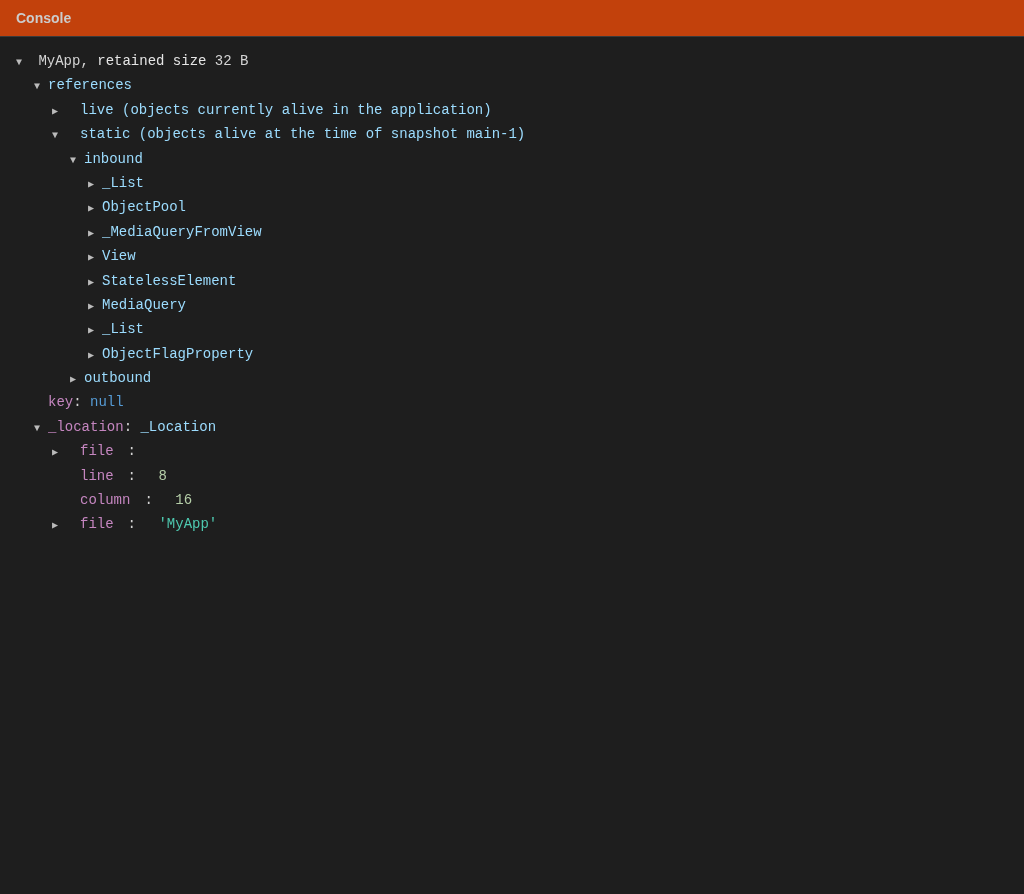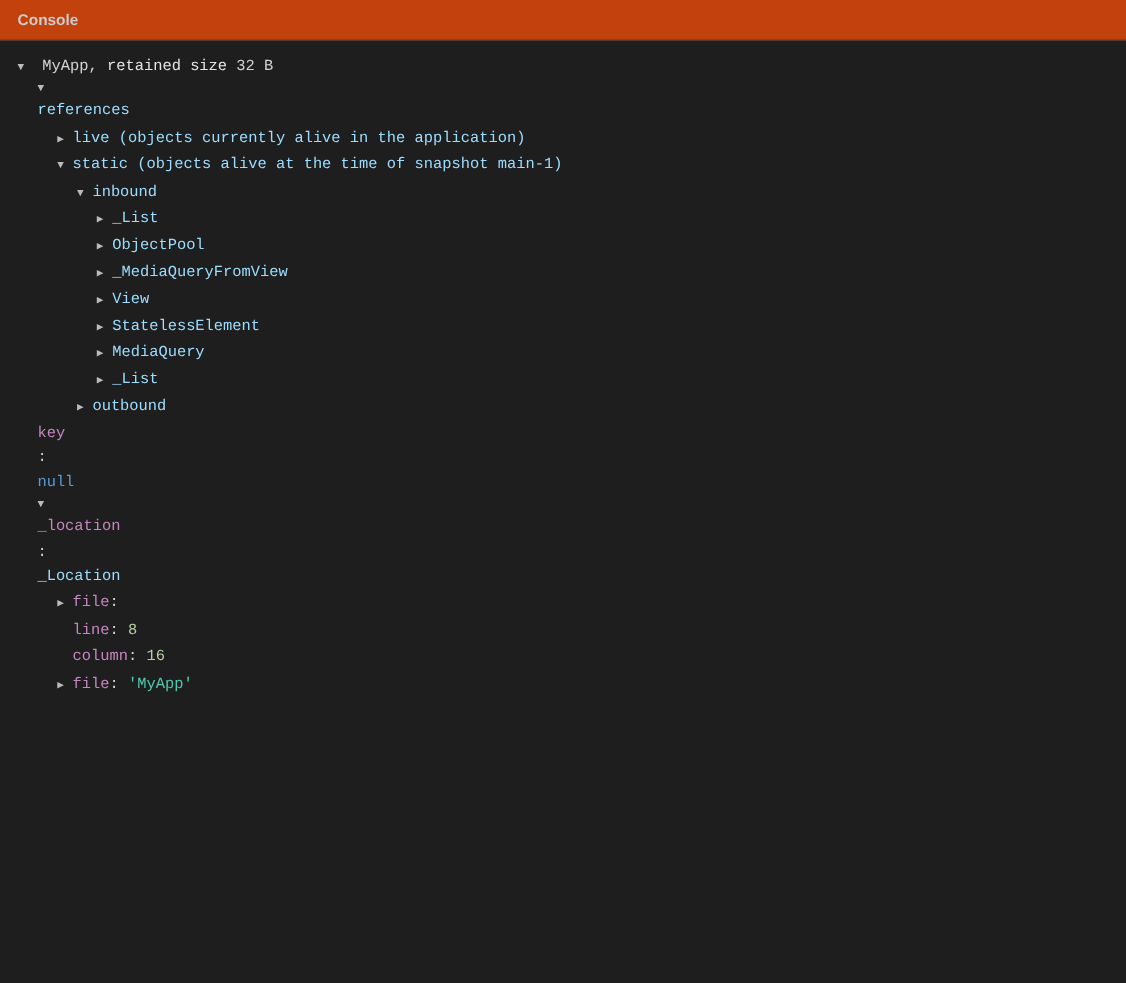--- a/index.html
+++ b/index.html
@@ -46,22 +46,22 @@
       font-size: 10px;
       color: #bbbbbb;
       cursor: pointer;
       user-select: none;
     }
 
     .toggle-open::before { content: '▼'; }
     .toggle-closed::before { content: '▶'; }
 
     .indent-0 { padding-left: 0px; }
-    .indent-1 { padding-left: 18px; flex-direction: column; }
-    .indent-2 { padding-left: 36px; }
+    .indent-1 { padding-left: 18px; }
+    .indent-2 { padding-left: 36px; gap: 14px; }
     .indent-3 { padding-left: 54px; }
     .indent-4 { padding-left: 72px; }
 
     .line-text {
       color: #9cdcfe;
     }
 
     .myapp-line .app-name { color: #d4d4d4; }
     .myapp-line .retained-text { color: #e5e5e5; }
     .myapp-line .size-text { color: #d4d4d4; }
@@ -130,20 +130,24 @@
     <span class="line-text">StatelessElement</span>
   </div>
   <div class="tree-item indent-4">
     <span class="toggle-icon toggle-closed"></span>
     <span class="line-text">MediaQuery</span>
   </div>
   <div class="tree-item indent-4">
     <span class="toggle-icon toggle-closed"></span>
     <span class="line-text">_List</span>
   </div>
+  <div class="tree-item indent-4">
+    <span class="toggle-icon toggle-closed"></span>
+    <span class="line-text">ObjectFlagProperty</span>
+  </div>
 
   <div class="tree-item indent-3">
     <span class="toggle-icon toggle-closed"></span>
     <span class="line-text">outbound</span>
   </div>
 
   <div class="tree-item indent-1">
     <span class="toggle-icon" style="visibility:hidden;"></span>
     <span class="prop-key">key</span>
     <span class="prop-colon">: </span>

